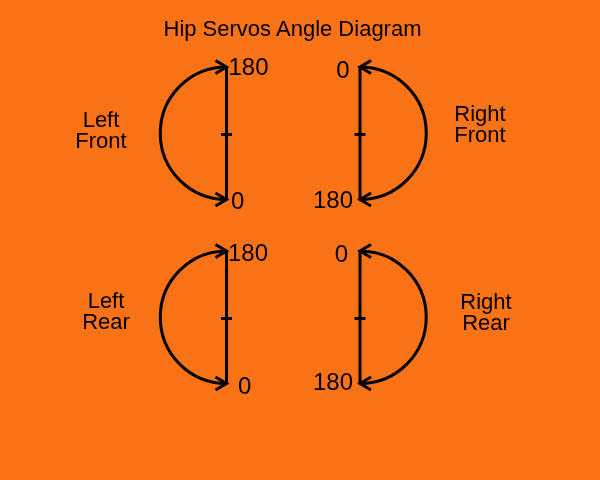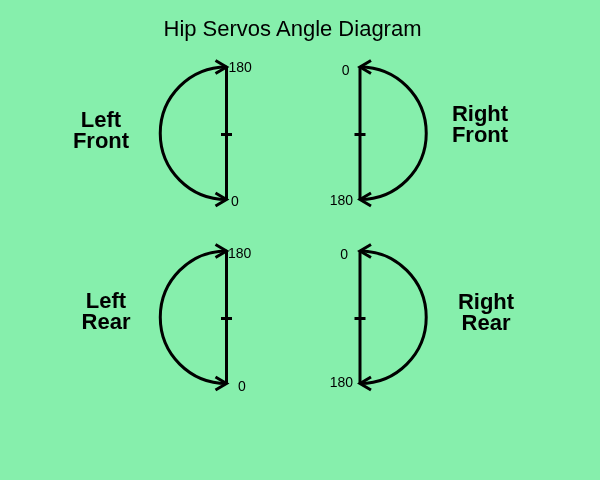--- a/index.html
+++ b/index.html
@@ -4,21 +4,21 @@
 <style>
   html, body {
     margin: 0;
     padding: 0;
     background: #ffffff;
   }
   #canvas {
     position: relative;
     width: 600px;
     height: 480px;
-    background: #86efac;
+    background: #f97316;
     font-family: "Liberation Sans", sans-serif;
     color: #000000;
     overflow: hidden;
   }
   #figures-layer {
     position: absolute;
     left: 0;
     top: 0;
     width: 600px;
     height: 480px;
@@ -32,26 +32,25 @@
   }
   .txt {
     position: absolute;
     white-space: nowrap;
     font-size: 22px;
     line-height: 22px;
     color: #000000;
   }
   .center-x { transform: translateX(-50%); }
   .center-y { transform: translateY(-50%); }
-  .angle-label { font-size: 14px; line-height: 22px; }
+  .angle-label { font-size: 24px; line-height: 22px; }
   .side-label {
     text-align: center;
     line-height: 21px;
     transform: translate(-50%, -50%);
-    font-weight: bold;
   }
   .side-label span { display: block; }
 </style>
 </head>
 <body>
 
 <div id="canvas">
 
   <svg id="figures-layer" viewBox="0 0 600 480" xmlns="http://www.w3.org/2000/svg">
 

